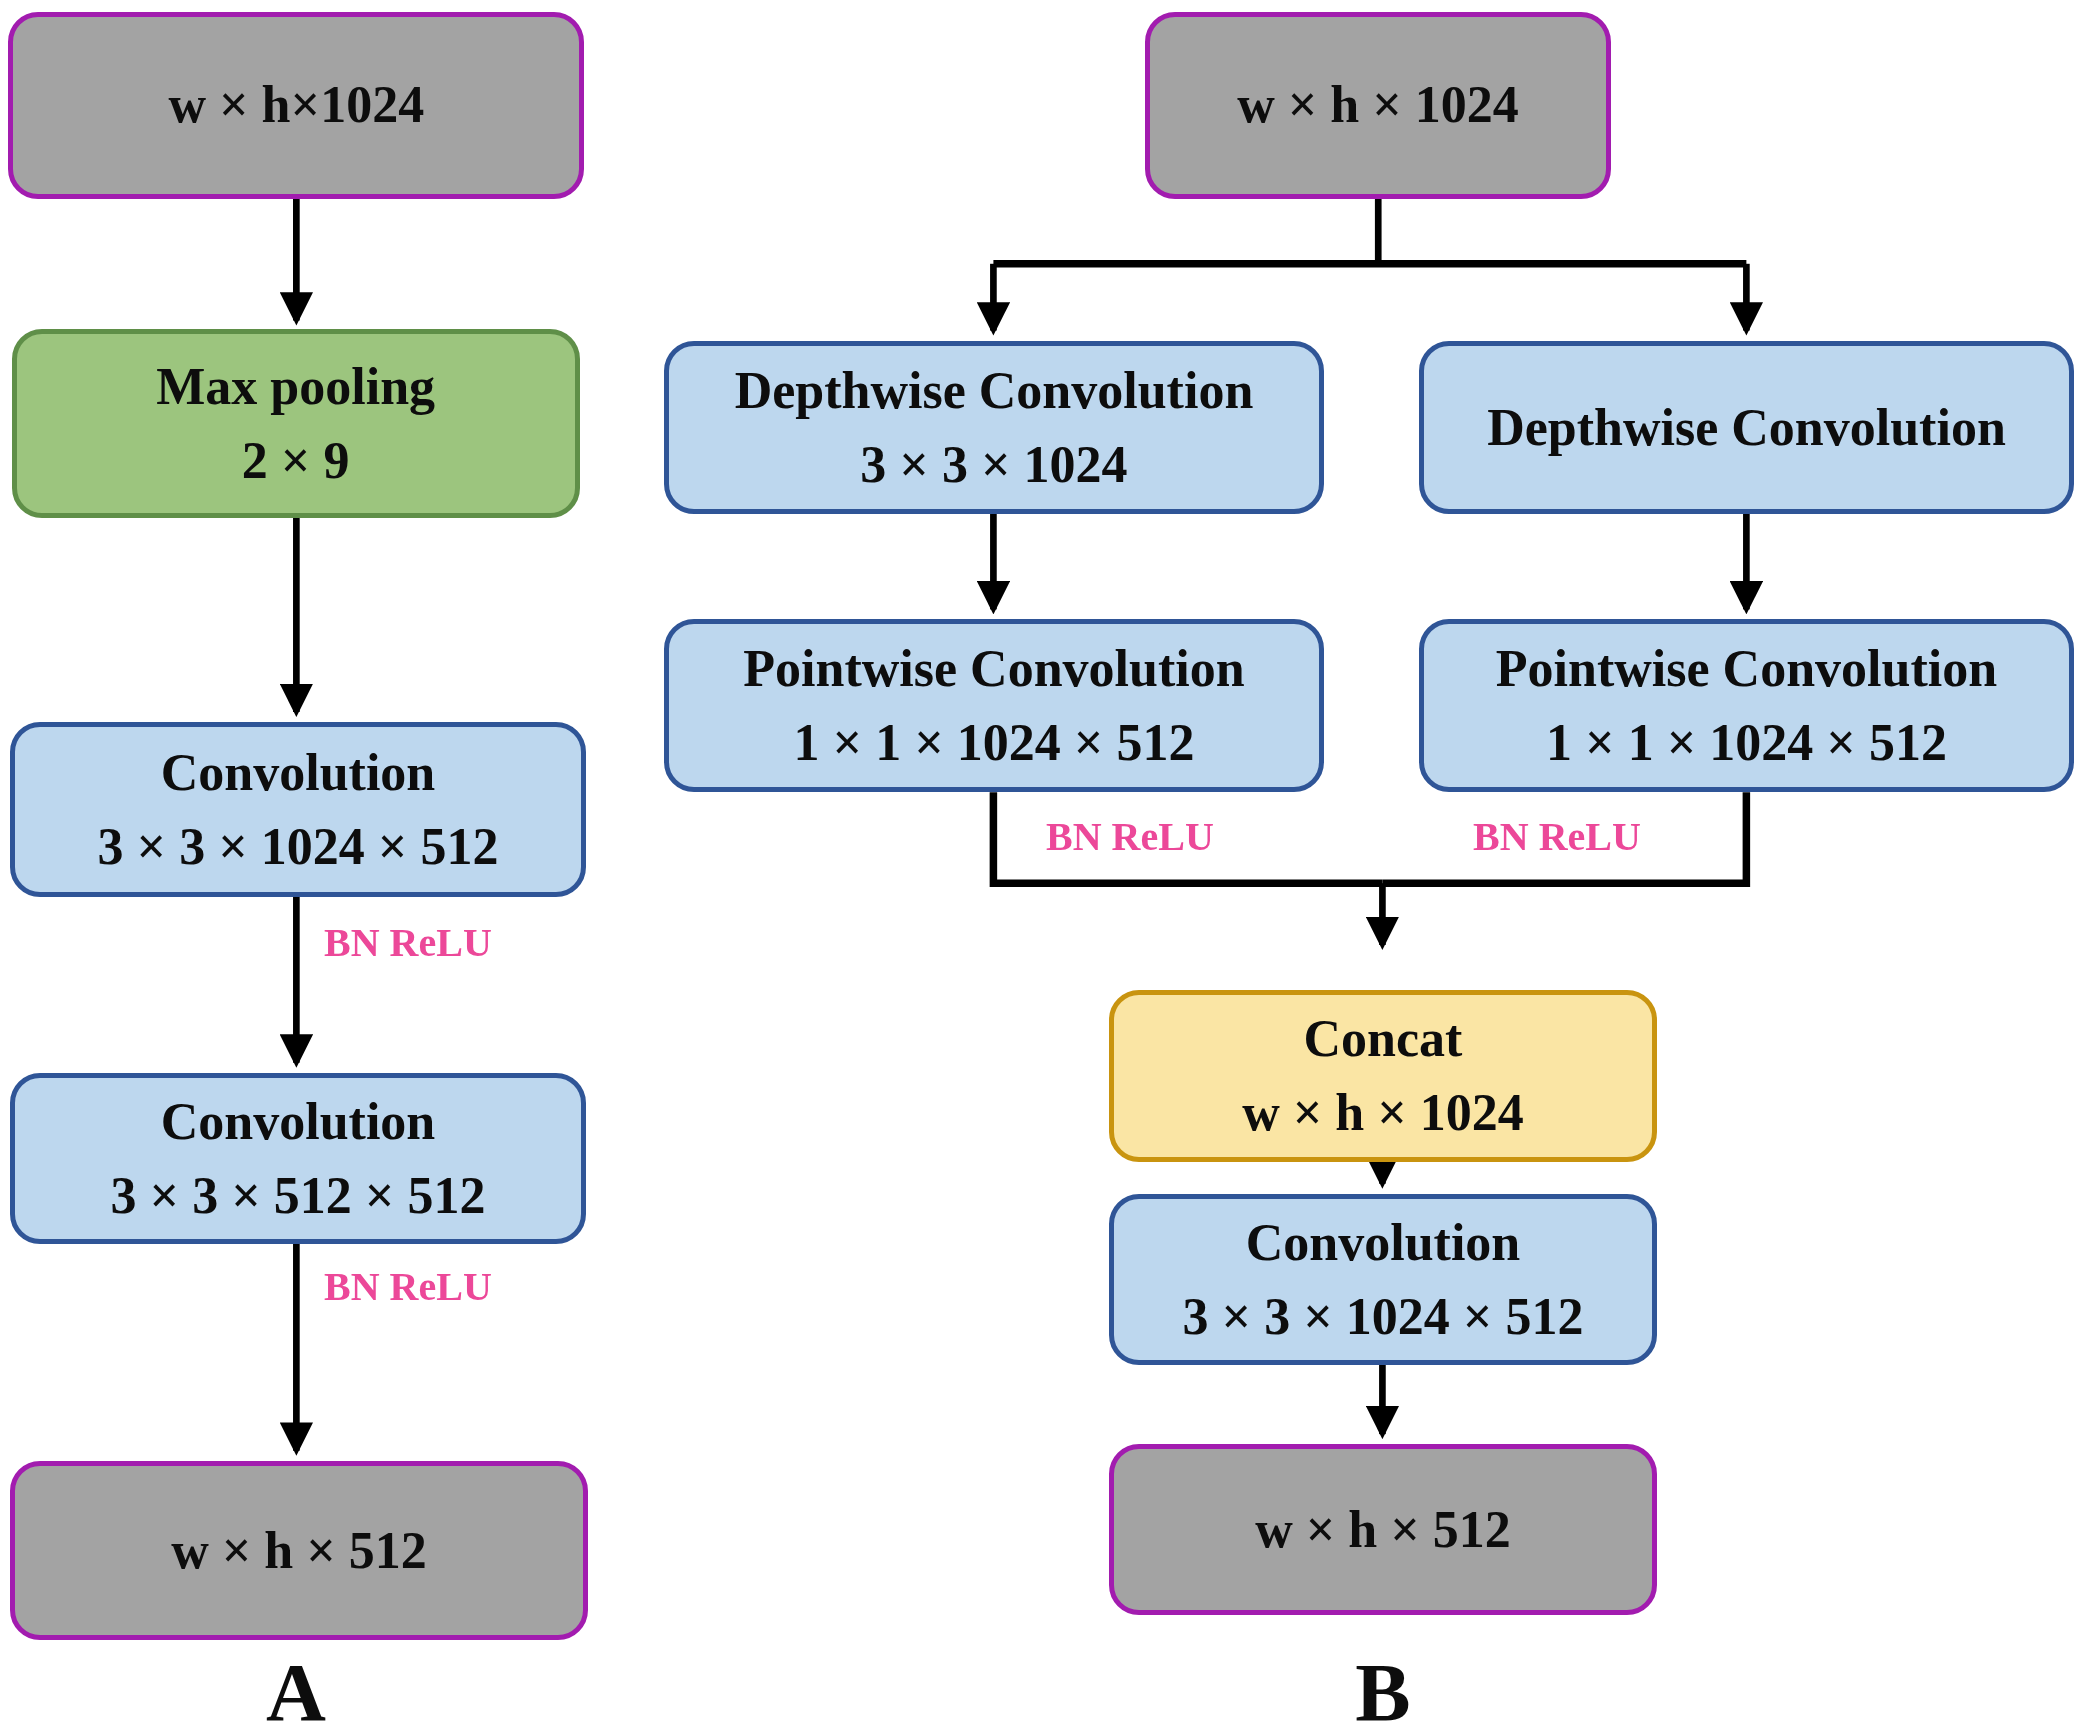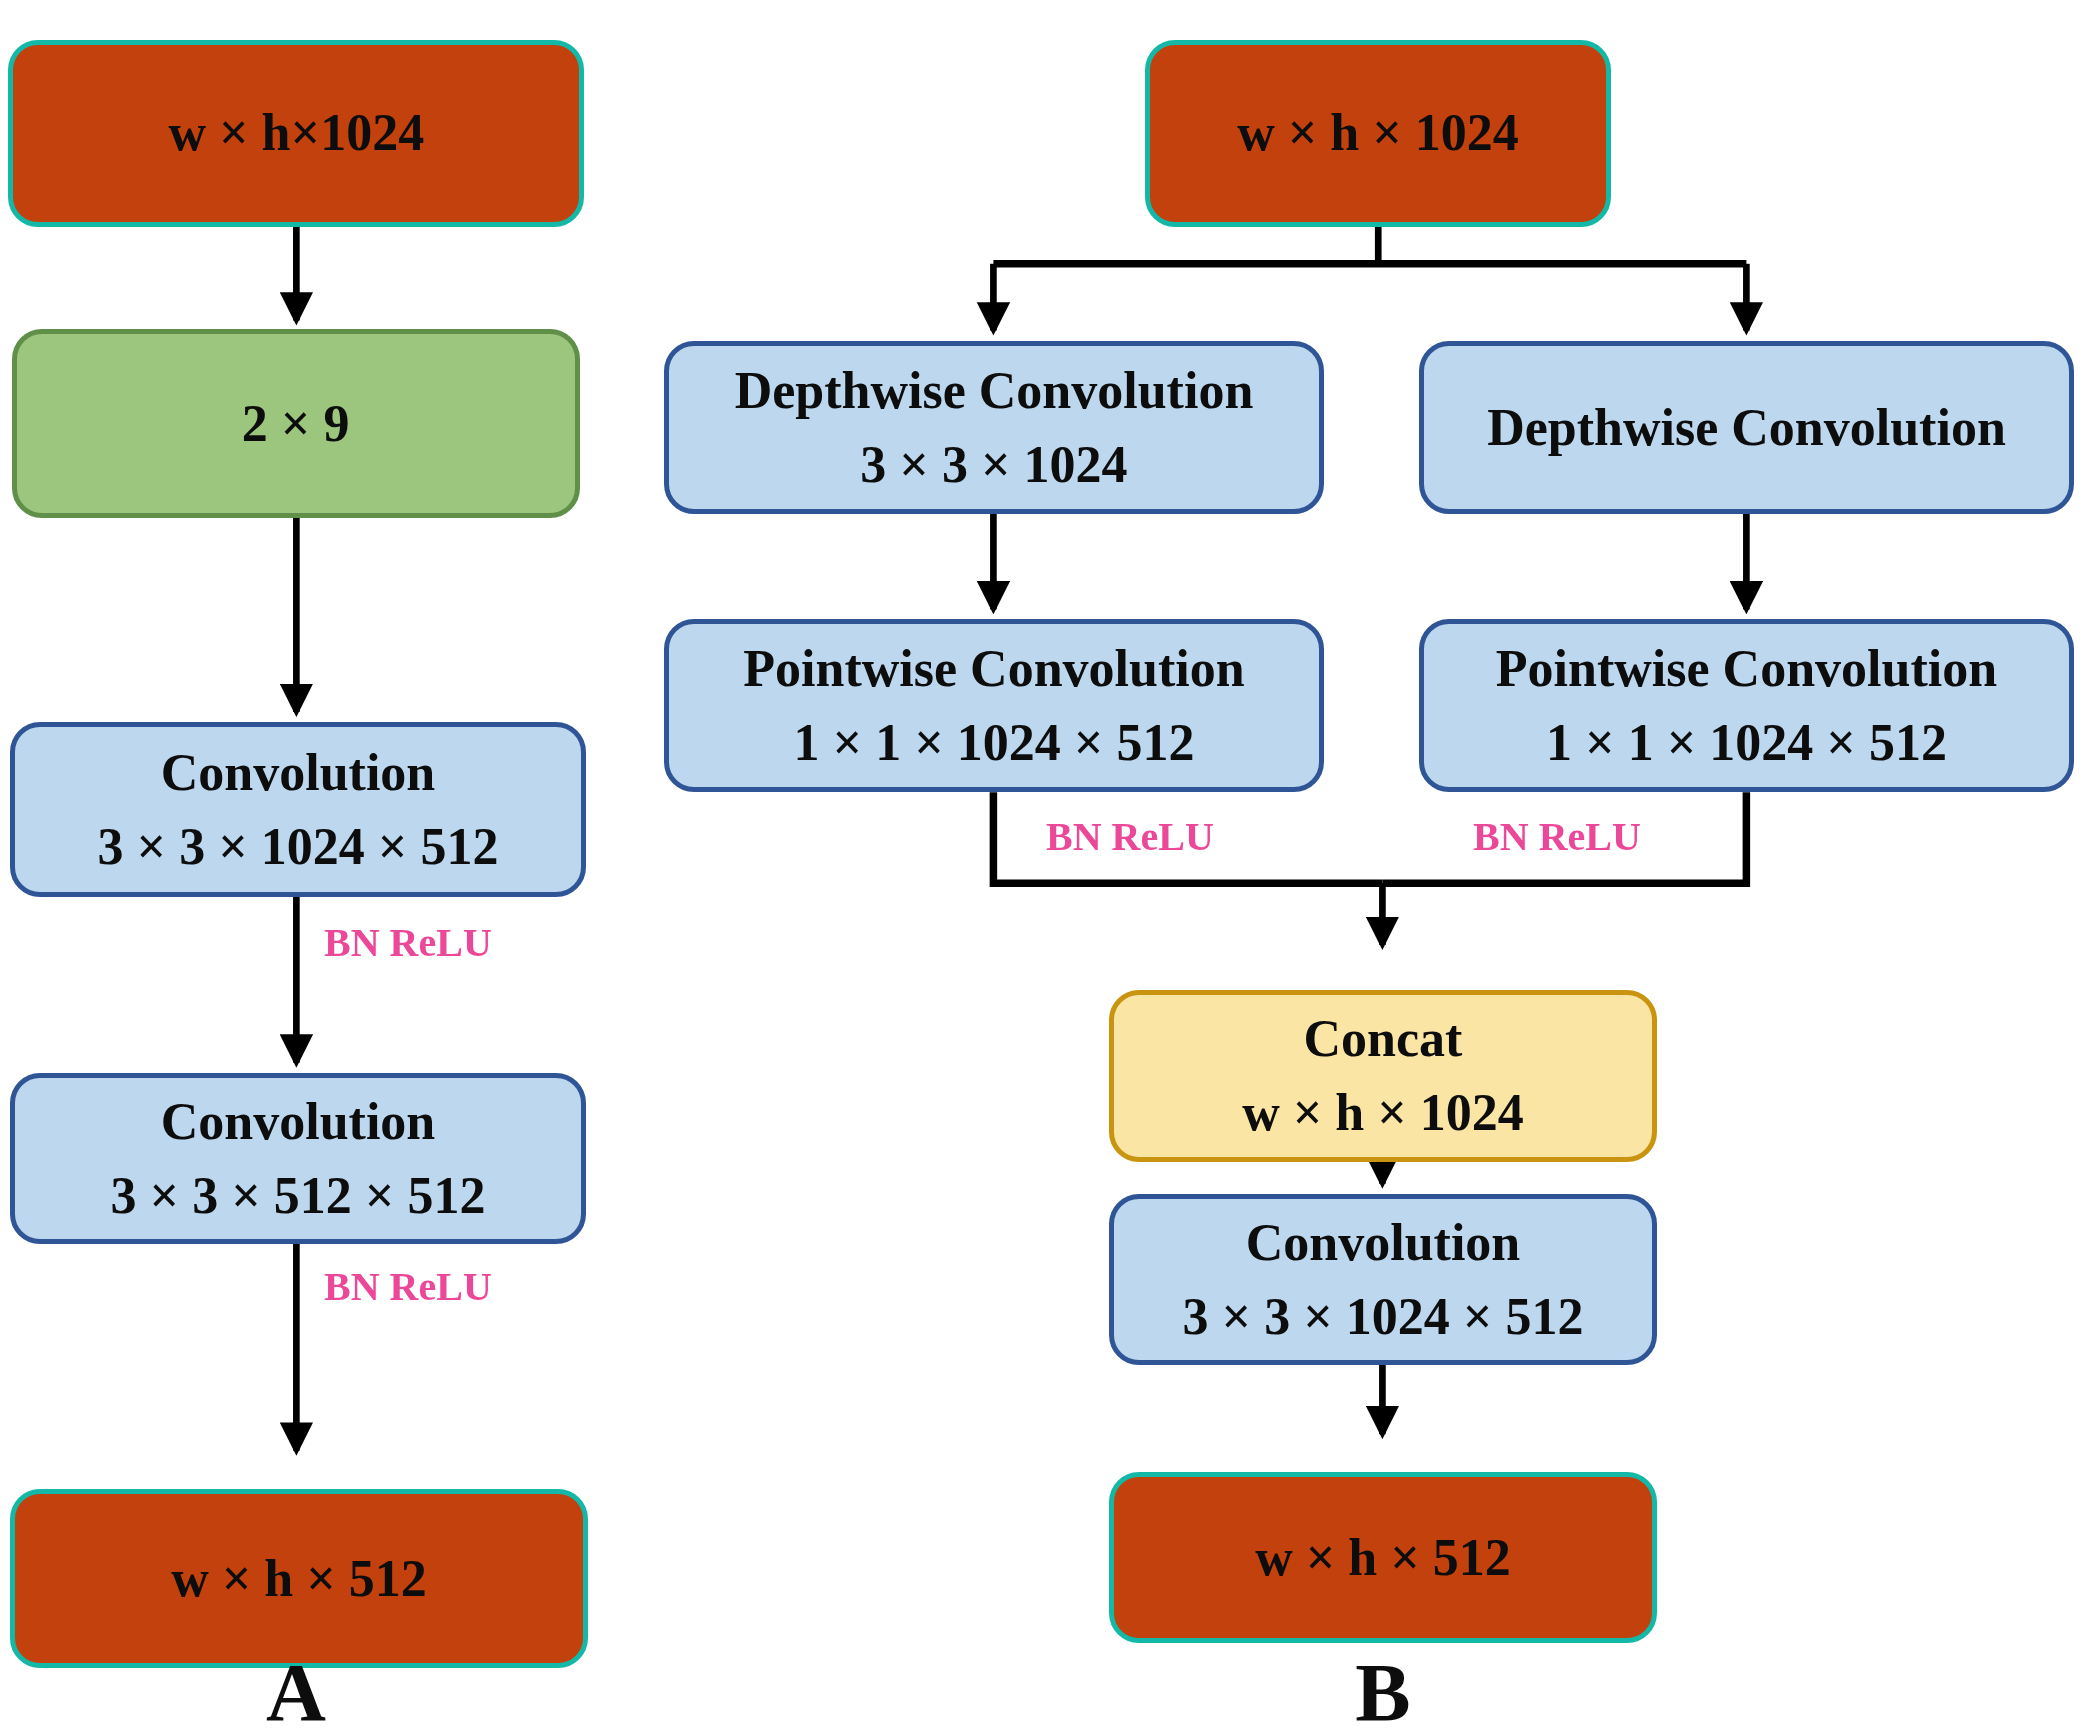--- a/index.html
+++ b/index.html
@@ -15,21 +15,21 @@
     position:absolute;
     box-sizing:border-box;
     display:flex;flex-direction:column;
     align-items:center;justify-content:center;
     text-align:center;
     font-weight:bold;color:#0d0d0d;
     font-size:52px;line-height:1.42;
     border-radius:30px;
   }
   .node .l2{display:block;}
-  .yellow{background:#c2410c;border:5px solid #14b8a6;margin-top:28px;}
+  .yellow{background:#a3a3a3;border:5px solid #a21caf;}
   .green {background:#9CC57E;border:5px solid #5F8F48;}
   .blue  {background:#BDD7EE;border:5.8px solid #2F5597;}
   .gold  {background:#FAE5A4;border:5.8px solid #C9940F;}
   .bnlabel{
     position:absolute;
     font-weight:bold;color:#ec4899;
     font-size:40px;line-height:1;
     white-space:nowrap;
   }
   .branchlabel{
@@ -70,20 +70,21 @@
 
     <path d="M1656 1350 V1418" stroke="#000" stroke-width="8" fill="none" marker-end="url(#ah)"></path>
     <path d="M1656 1635 V1718" stroke="#000" stroke-width="8" fill="none" marker-end="url(#ah)"></path>
   </svg>
 
   <div class="node yellow" style="left:8.3px;top:11.7px;width:576px;height:187px;">
     <span class="l1">w × h×1024</span>
   </div>
 
   <div class="node green" style="left:11.7px;top:329px;width:568px;height:189px;">
+    <span class="l1">Max pooling</span>
     <span class="l2">2 × 9</span>
   </div>
 
   <div class="node blue" style="left:10px;top:722px;width:576px;height:175px;">
     <span class="l1">Convolution</span>
     <span class="l2">3 × 3 × 1024 × 512</span>
   </div>
 
   <div class="bnlabel" style="left:324px;top:923px;">BN ReLU</div>
 

